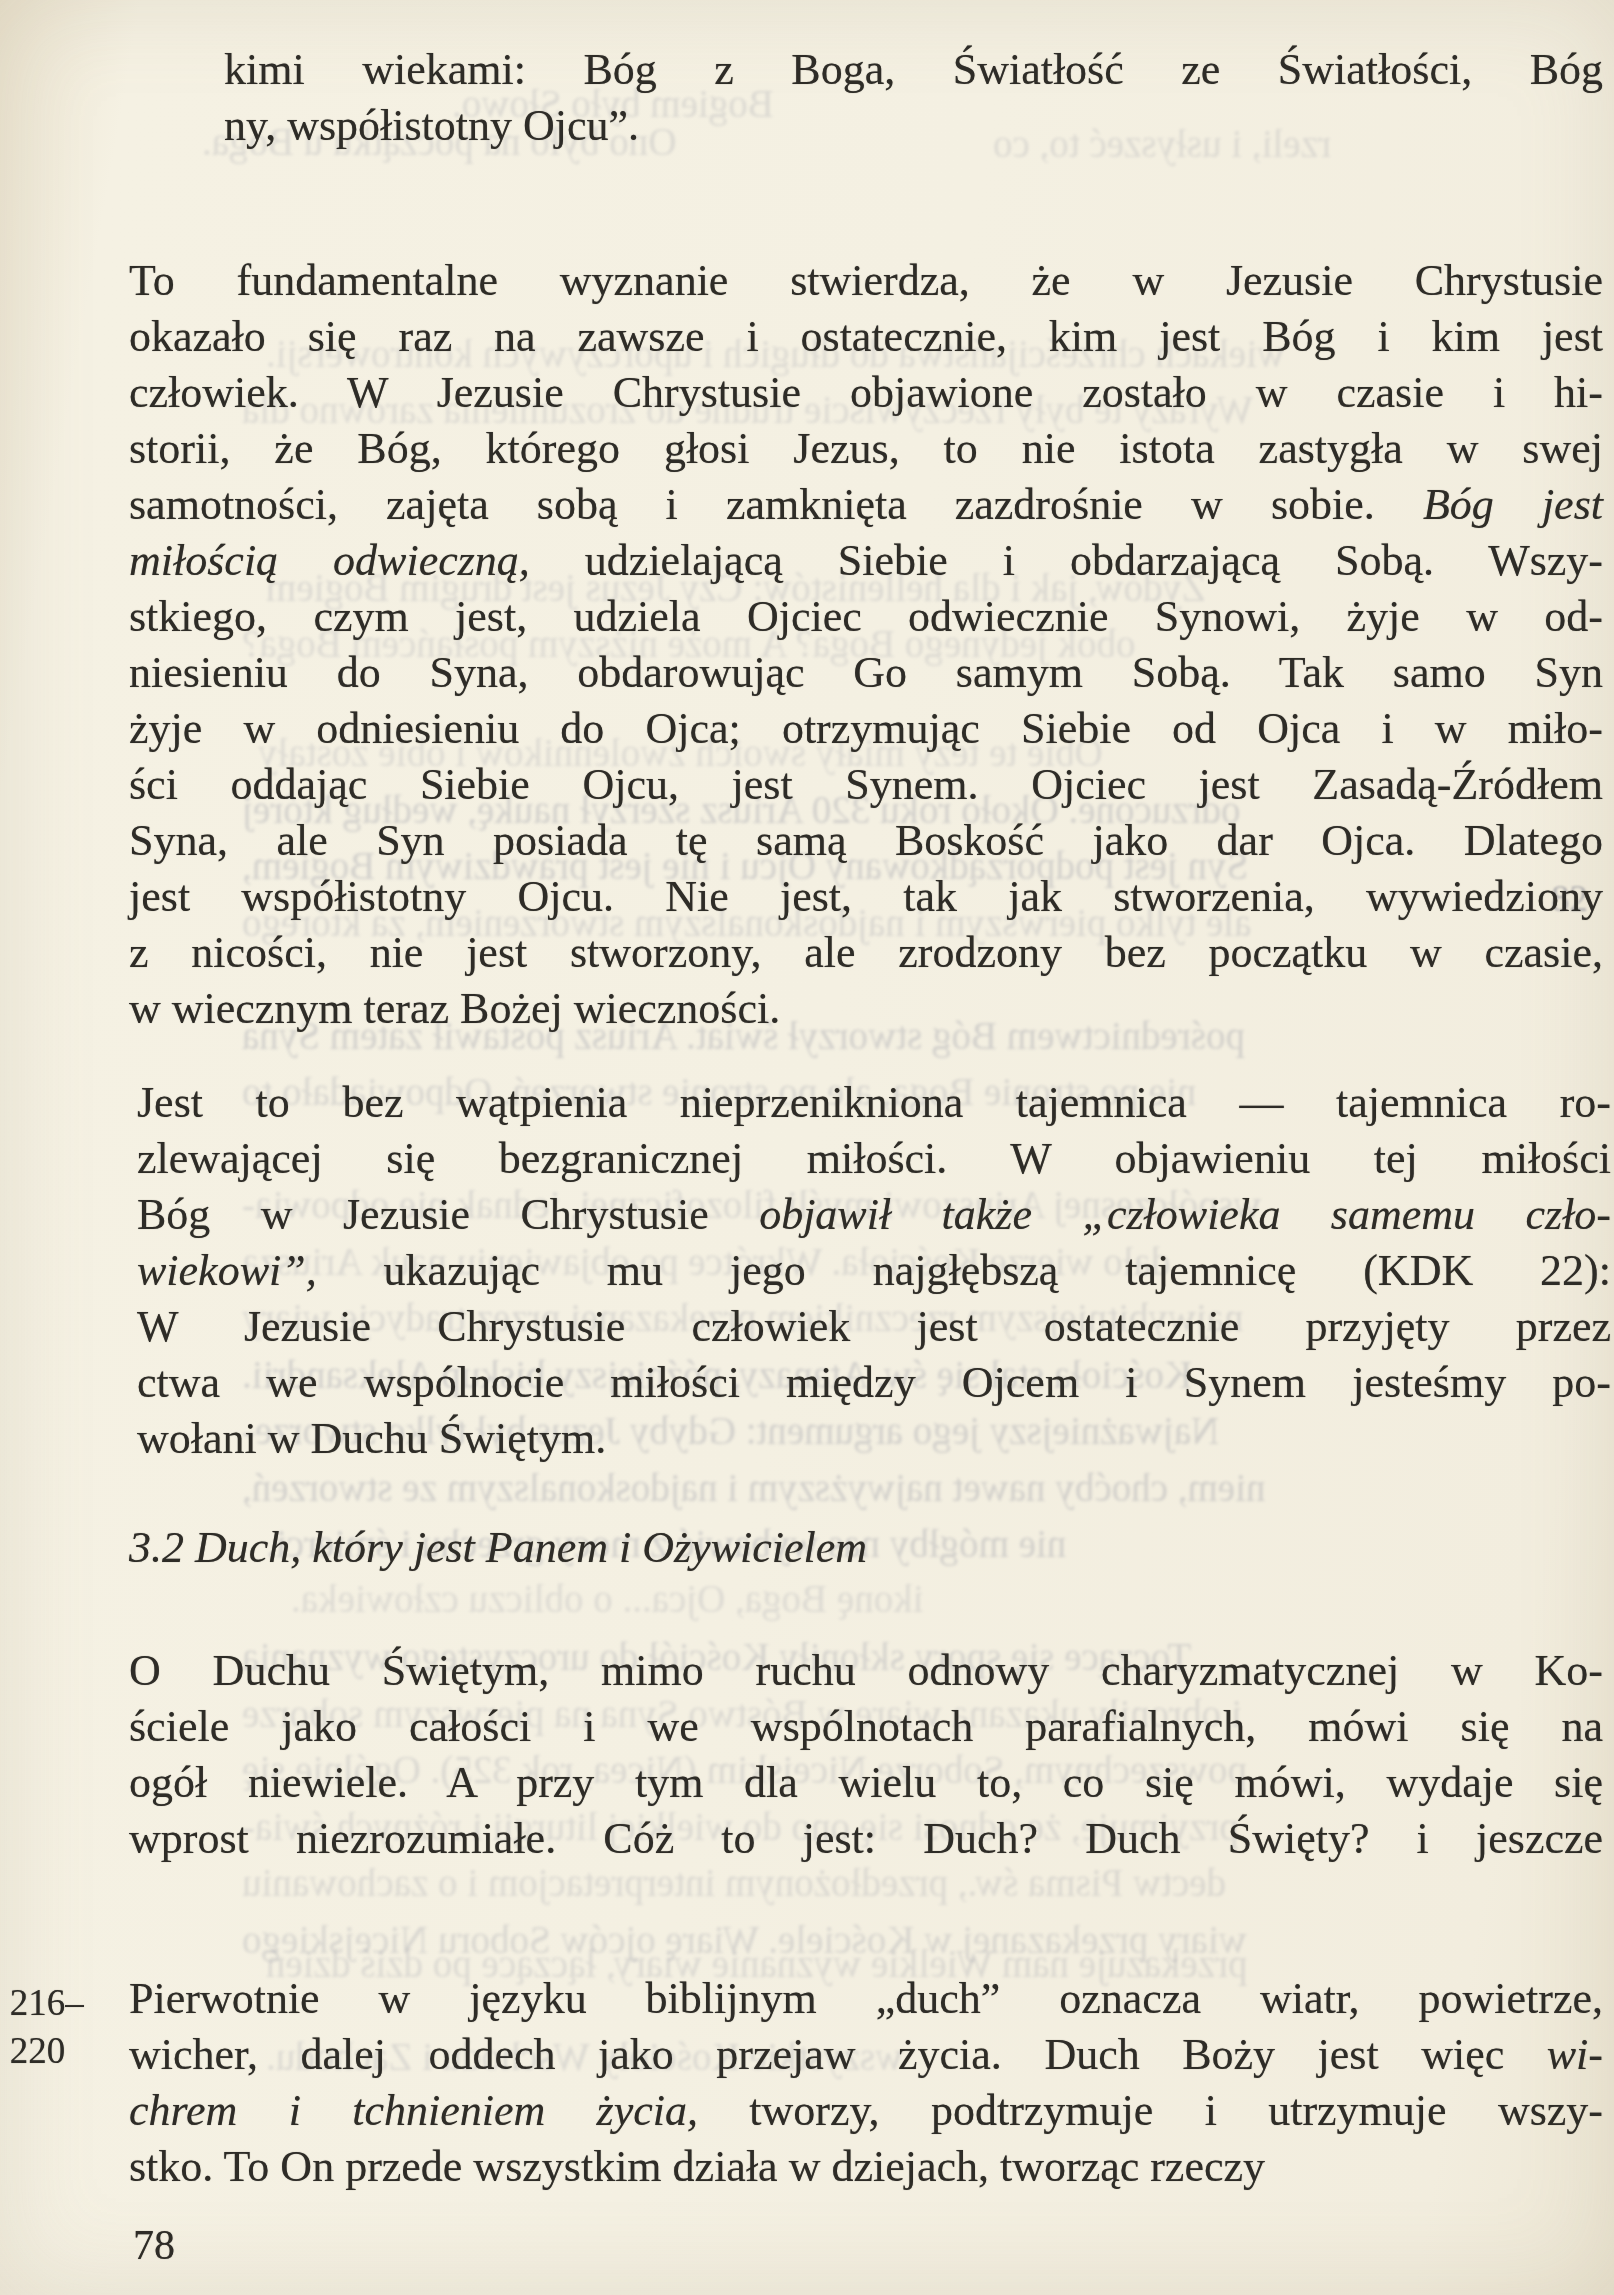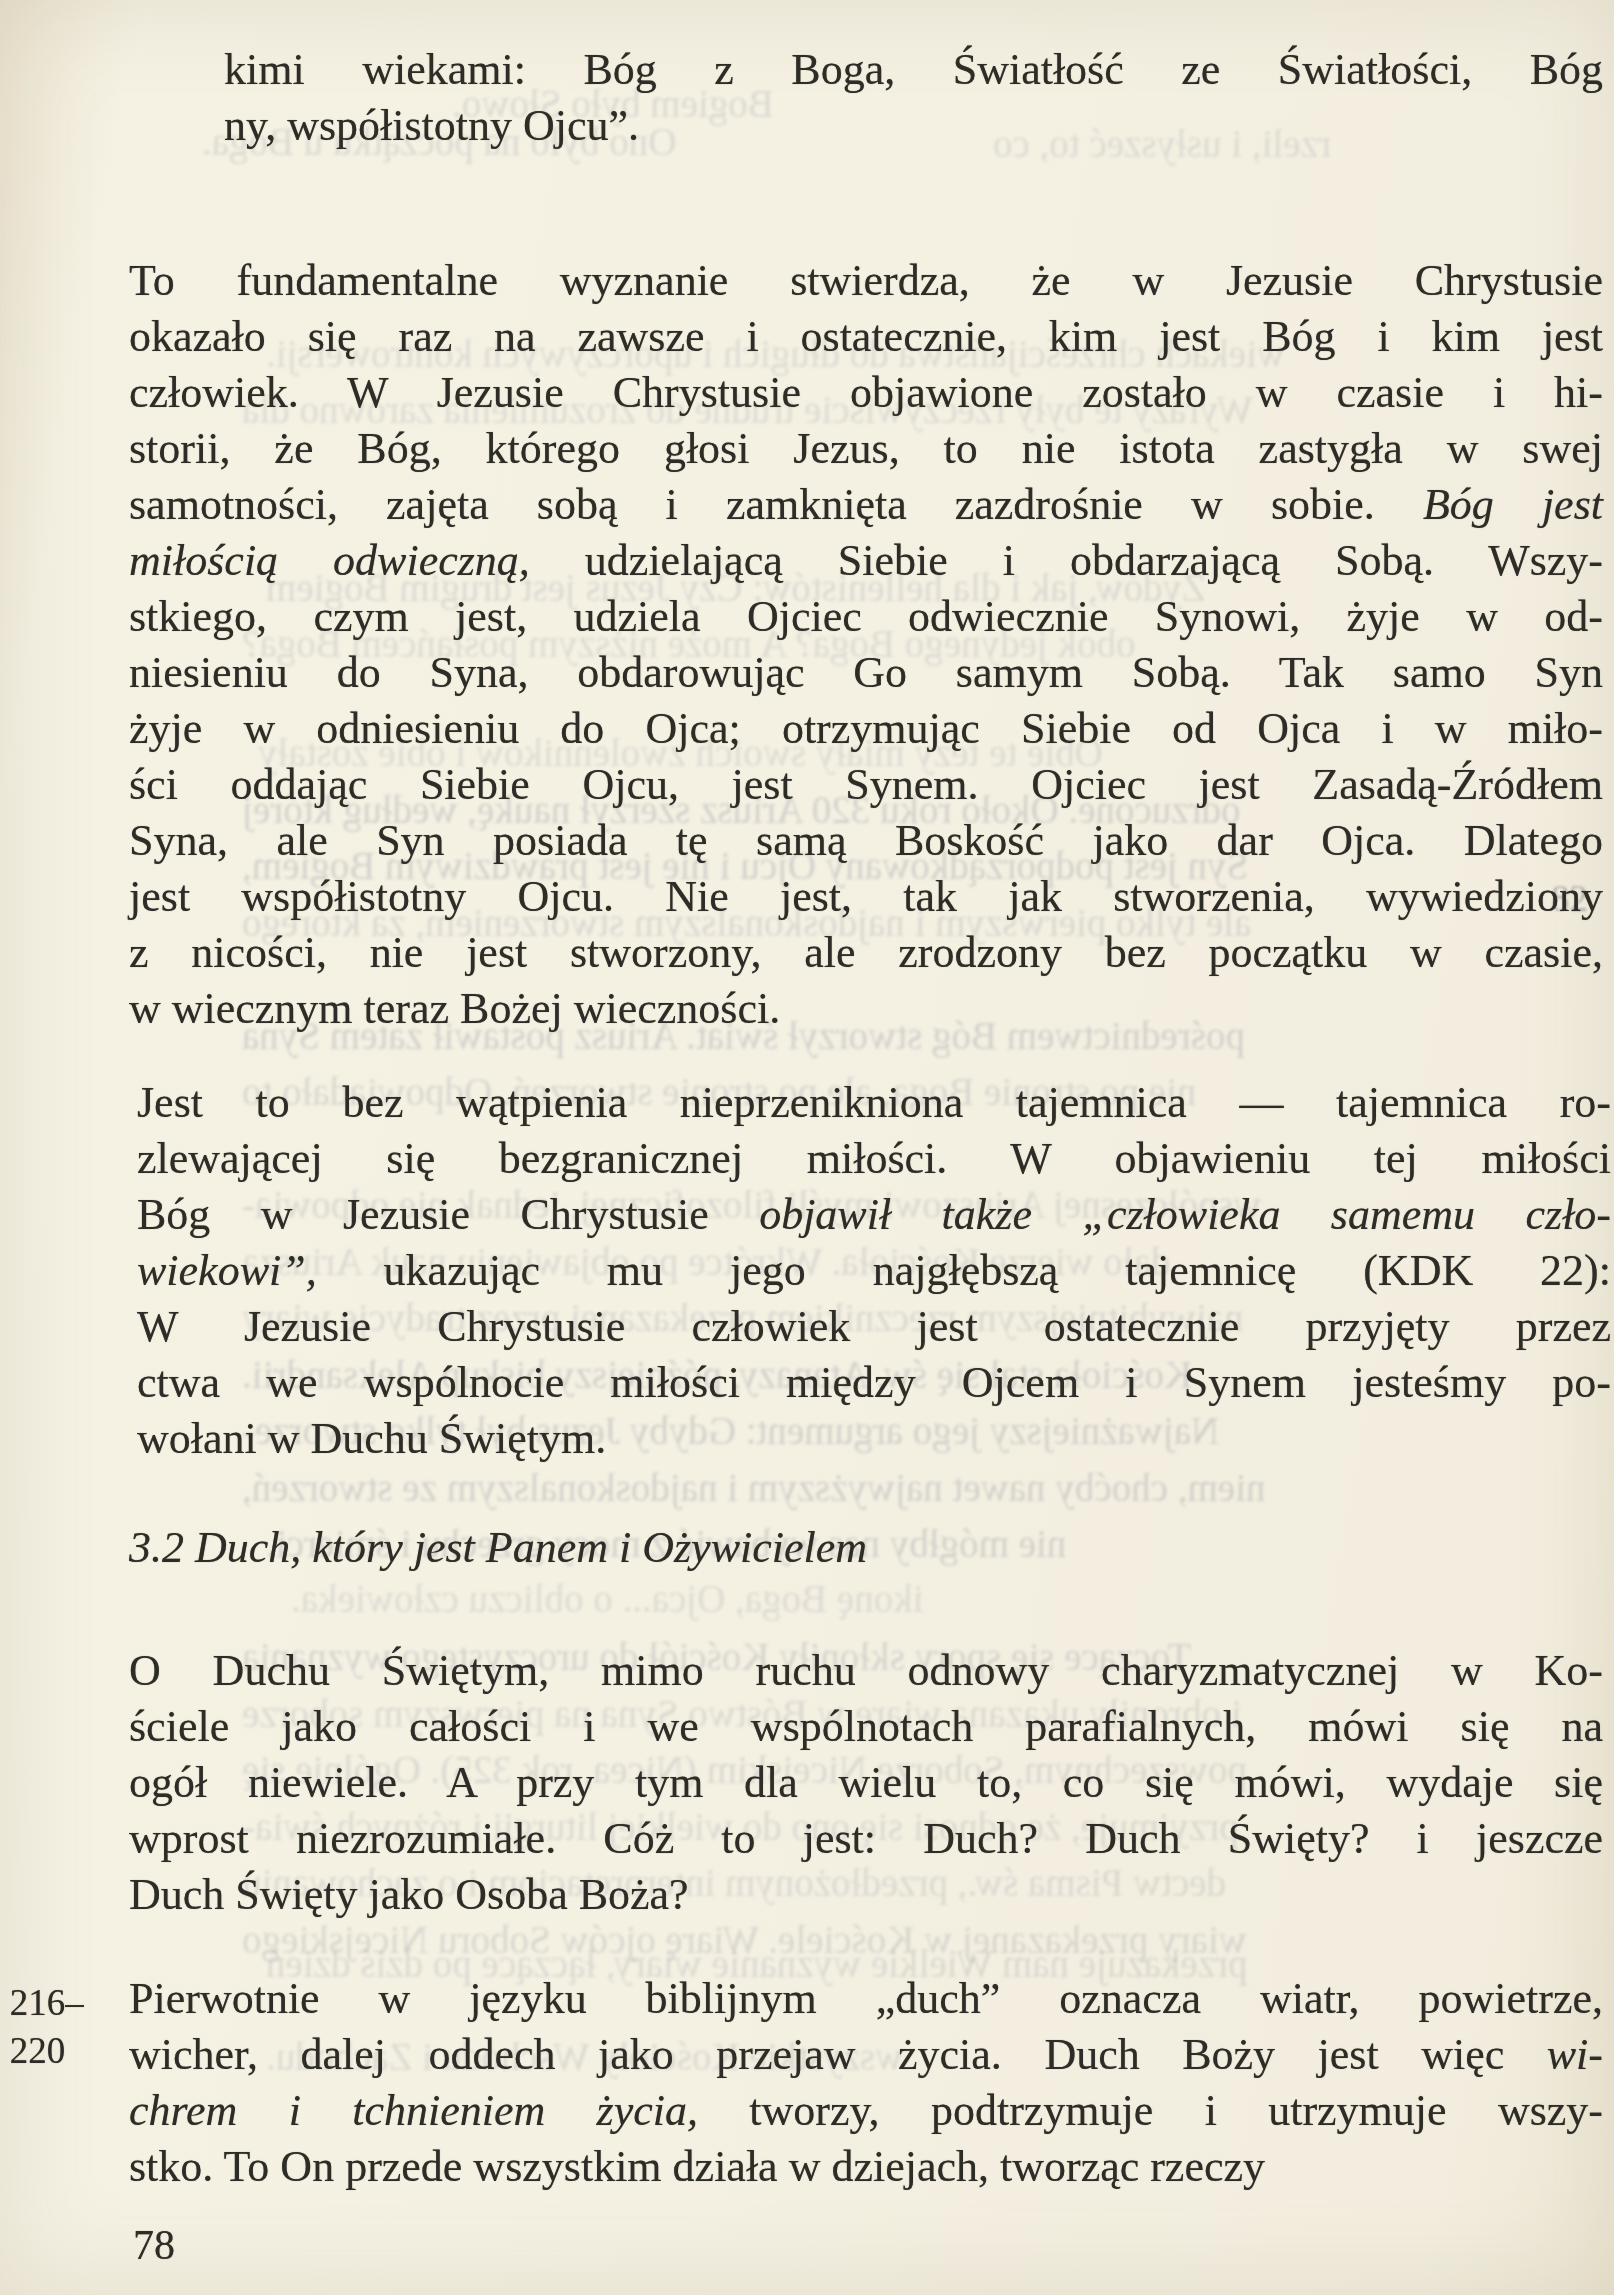--- a/index.html
+++ b/index.html
@@ -132,21 +132,20 @@
 
     <div class="block section-heading">
         <div class="tline last"><span class="it">3.2 Duch, który jest Panem i Ożywicielem</span></div>
       </div>
 
     <div class="block para-3">
         <div class="tline"><span>O Duchu Świętym, mimo ruchu odnowy charyzmatycznej w Ko-</span></div>
         <div class="tline"><span>ściele jako całości i we wspólnotach parafialnych, mówi się na</span></div>
         <div class="tline"><span>ogół niewiele. A przy tym dla wielu to, co się mówi, wydaje się</span></div>
         <div class="tline"><span>wprost niezrozumiałe. Cóż to jest: Duch? Duch Święty? i jeszcze</span></div>
-        <div class="tline last"><span>Duch Święty jako Osoba Boża?</span></div>
       </div>
 
     <div class="block para-4">
         <div class="tline"><span>Pierwotnie w języku biblijnym „duch” oznacza wiatr, powietrze,</span></div>
         <div class="tline"><span>wicher, dalej oddech jako przejaw życia. Duch Boży jest więc </span><span class="it">wi-</span></div>
         <div class="tline"><span class="it">chrem i tchnieniem życia,</span><span> tworzy, podtrzymuje i utrzymuje wszy-</span></div>
         <div class="tline last"><span>stko. To On przede wszystkim działa w dziejach, tworząc rzeczy</span></div>
       </div>
 
     <div class="block margin-ref">216–220</div>

